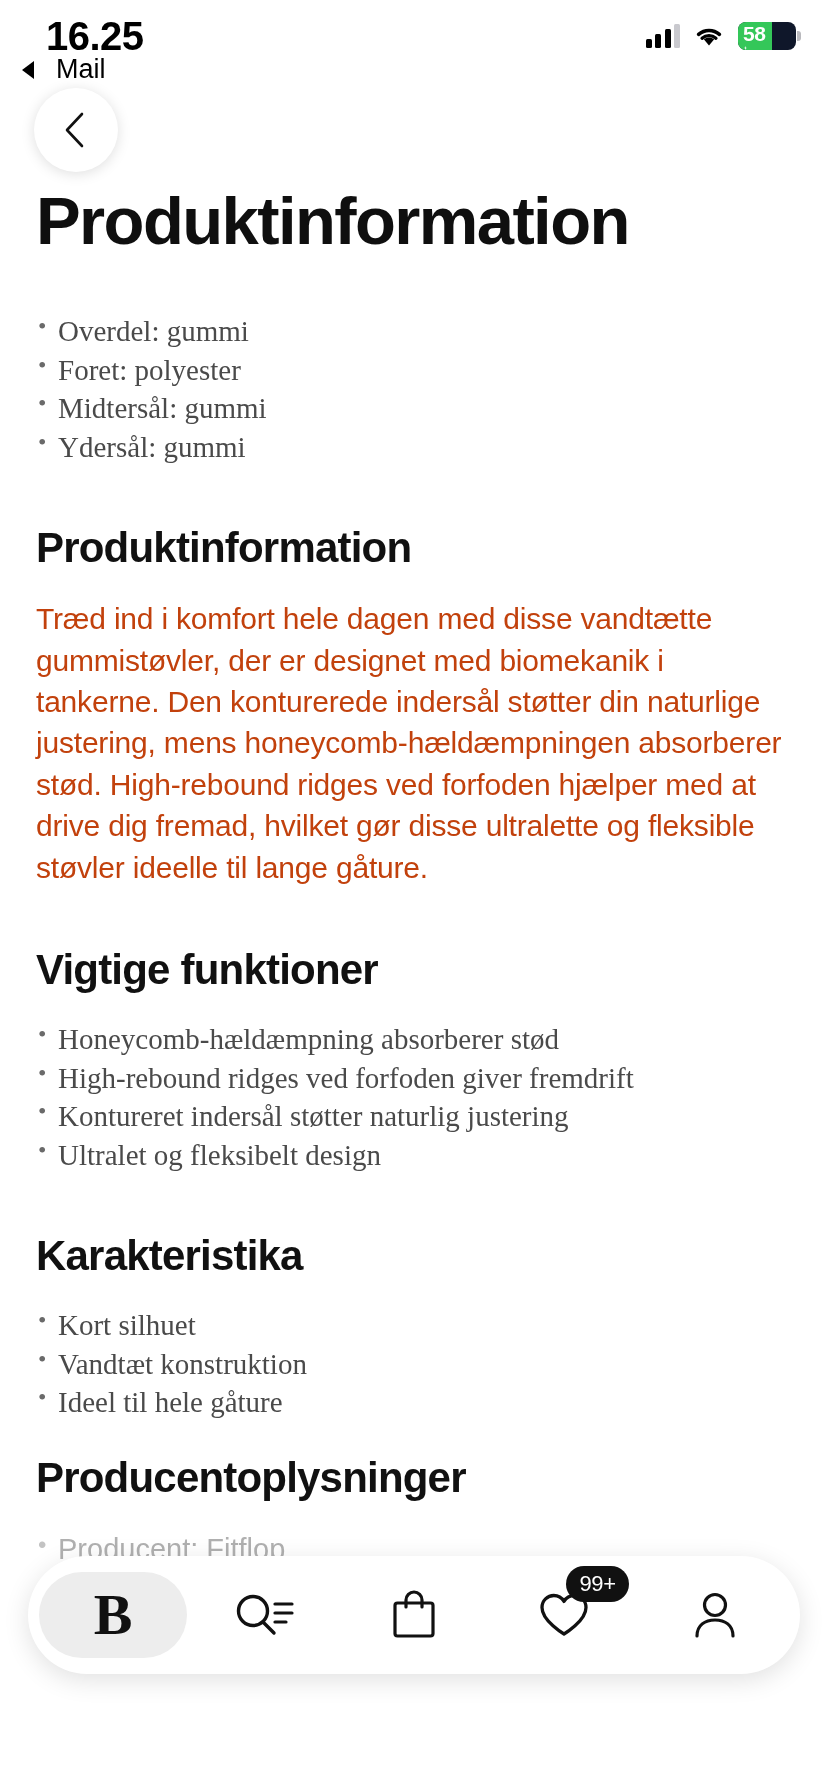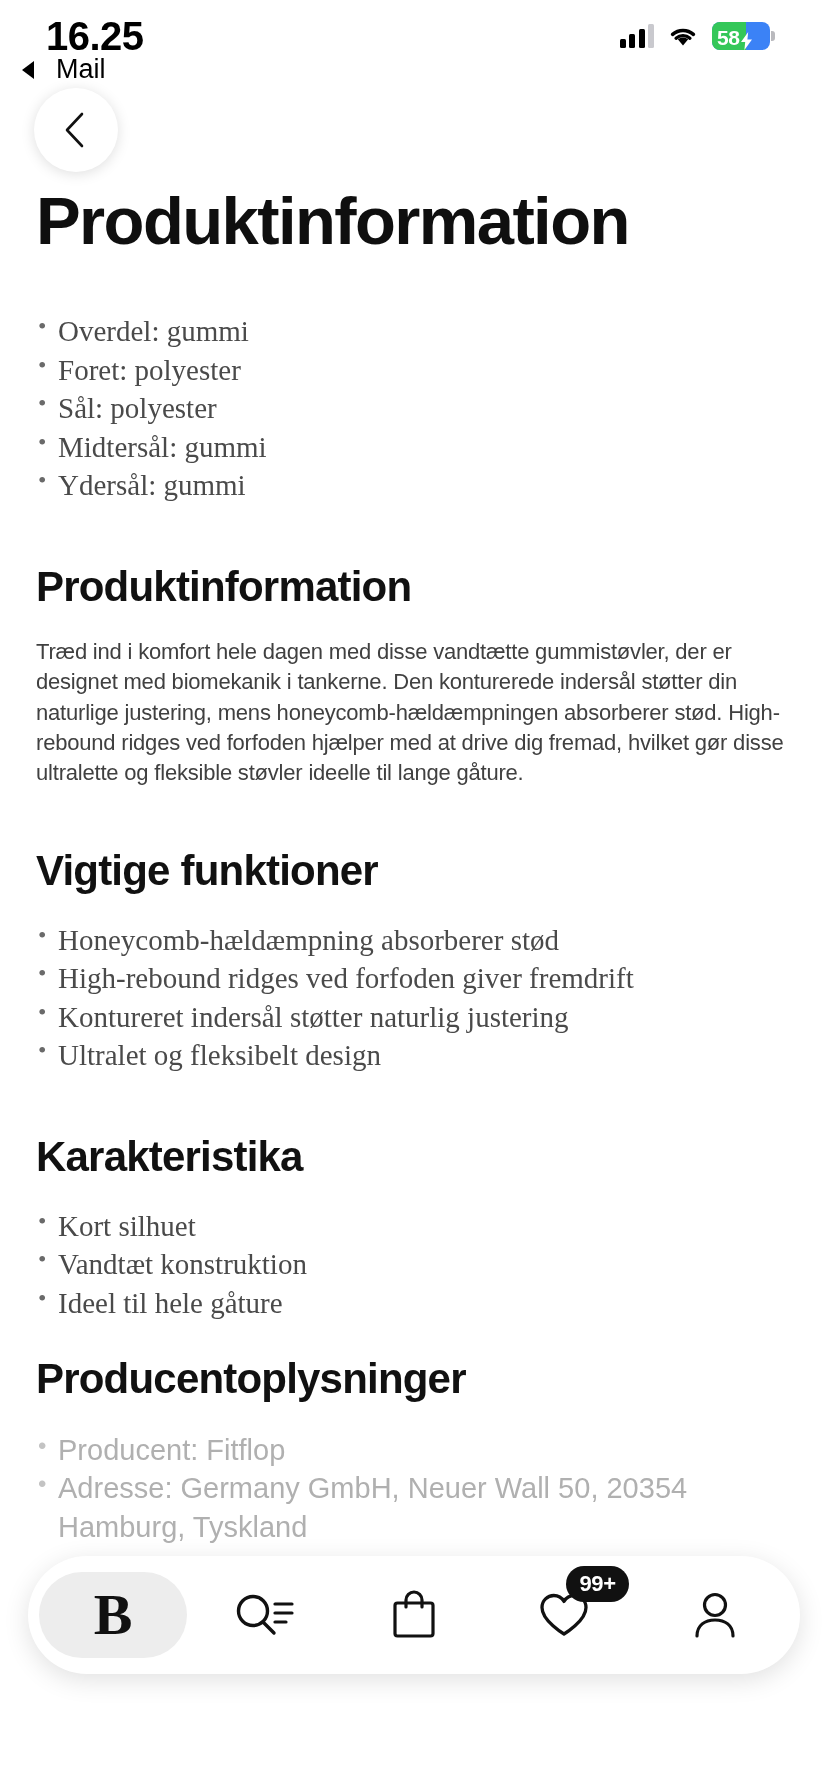--- a/index.html
+++ b/index.html
@@ -8,38 +8,38 @@
     background:#ffffff;
     font-family:"Liberation Sans", sans-serif;
     overflow:hidden;
   }
   .phone { position:relative; width:828px; height:1792px; background:#fff; }
 
   
   .statusbar {
     position:absolute; top:0; left:0; right:0; height:62px;
     display:flex; align-items:center; justify-content:space-between;
-    padding:10px 58px 0 46px;
+    padding:10px 32px 0 46px;
   }
   .clock { font-size:40px; font-weight:600; letter-spacing:-0.5px; color:#000; }
   .status-right { display:flex; align-items:center; gap:14px; }
 
   .cellular { display:flex; align-items:flex-end; gap:3.5px; height:24px; }
   .cellular i { width:6px; background:#000; border-radius:1.5px; display:block; }
   .cellular i:nth-child(1){ height:9px; }
   .cellular i:nth-child(2){ height:14px; }
   .cellular i:nth-child(3){ height:19px; }
   .cellular i:nth-child(4){ height:24px; background:#c9c9ce; }
 
   .wifi-ico { width:30px; height:22px; display:block; }
 
   .battery {
     position:relative; width:58px; height:28px;
-    border-radius:8px; background:#3b82f6; overflow:visible;
-    display:flex; align-items:flex-end;
+    border-radius:8px; background:#0f172a; overflow:visible;
+    display:flex; align-items:flex-start;flex-direction:column;
   }
   .battery .fill {
     position:absolute; left:0; top:0; bottom:0; width:58%;
     background:#34c759; border-radius:8px 0 0 8px;
   }
   .battery .tip {
     position:absolute; right:-5px; top:9px; width:4px; height:10px;
     background:#b9b9bd; border-radius:0 3px 3px 0;
   }
   .battery .pct {
@@ -92,21 +92,21 @@
     font-size:24px; color:#6a6a6a;
   }
 
   h2.section {
     font-size:42px; font-weight:700; color:#111;
     letter-spacing:-0.8px; margin:58px 0 26px 0;
   }
   h2.section.tight { margin-top:32px; }
 
   p.body {
-    font-size:22px; line-height:1.38; color:#404040;
+    font-size:30px; line-height:1.38; color:#c2410c;
     letter-spacing:-0.2px;
   }
 
   
   .mfg { margin-top:28px; }
   .mfg-line {
     font-size:29px; line-height:1.33; color:#b0b0b0;
     padding-left:22px; position:relative;
   }
   .mfg-line::before {
@@ -138,21 +138,21 @@
   .tab .glyph { position:relative; z-index:2; display:flex; align-items:center; justify-content:center; }
   .brand-b {
     font-family:"Liberation Serif", serif;
     font-size:58px; font-weight:700; color:#111; line-height:1;
   }
   .tab svg { display:block; }
   .badge {
     position:absolute; z-index:3;
     top:10px; left:50%; margin-left:2px;
     background:#111; color:#fff;
-    font-size:22px; font-weight:700;
+    font-size:22px; font-weight:400;
     padding:5px 13px; border-radius:20px;
     letter-spacing:-0.3px;
   }
 </style>
 </head>
 <body>
 
 <div class="phone">
 
   <div class="statusbar">
@@ -191,21 +191,20 @@
     </svg>
   </div>
 
   <div class="content">
 
     <h1 class="page-title">Produktinformation</h1>
 
     <ul class="blist">
       <li>Overdel: gummi</li>
       <li>Foret: polyester</li>
-      <li>Sål: polyester</li>
       <li>Midtersål: gummi</li>
       <li>Ydersål: gummi</li>
     </ul>
 
     <h2 class="section">Produktinformation</h2>
     <p class="body">Træd ind i komfort hele dagen med disse vandtætte gummistøvler, der er designet med biomekanik i tankerne. Den konturerede indersål støtter din naturlige justering, mens honeycomb-hældæmpningen absorberer stød. High-rebound ridges ved forfoden hjælper med at drive dig fremad, hvilket gør disse ultralette og fleksible støvler ideelle til lange gåture.</p>
 
     <h2 class="section">Vigtige funktioner</h2>
     <ul class="blist">
       <li>Honeycomb-hældæmpning absorberer stød</li>

